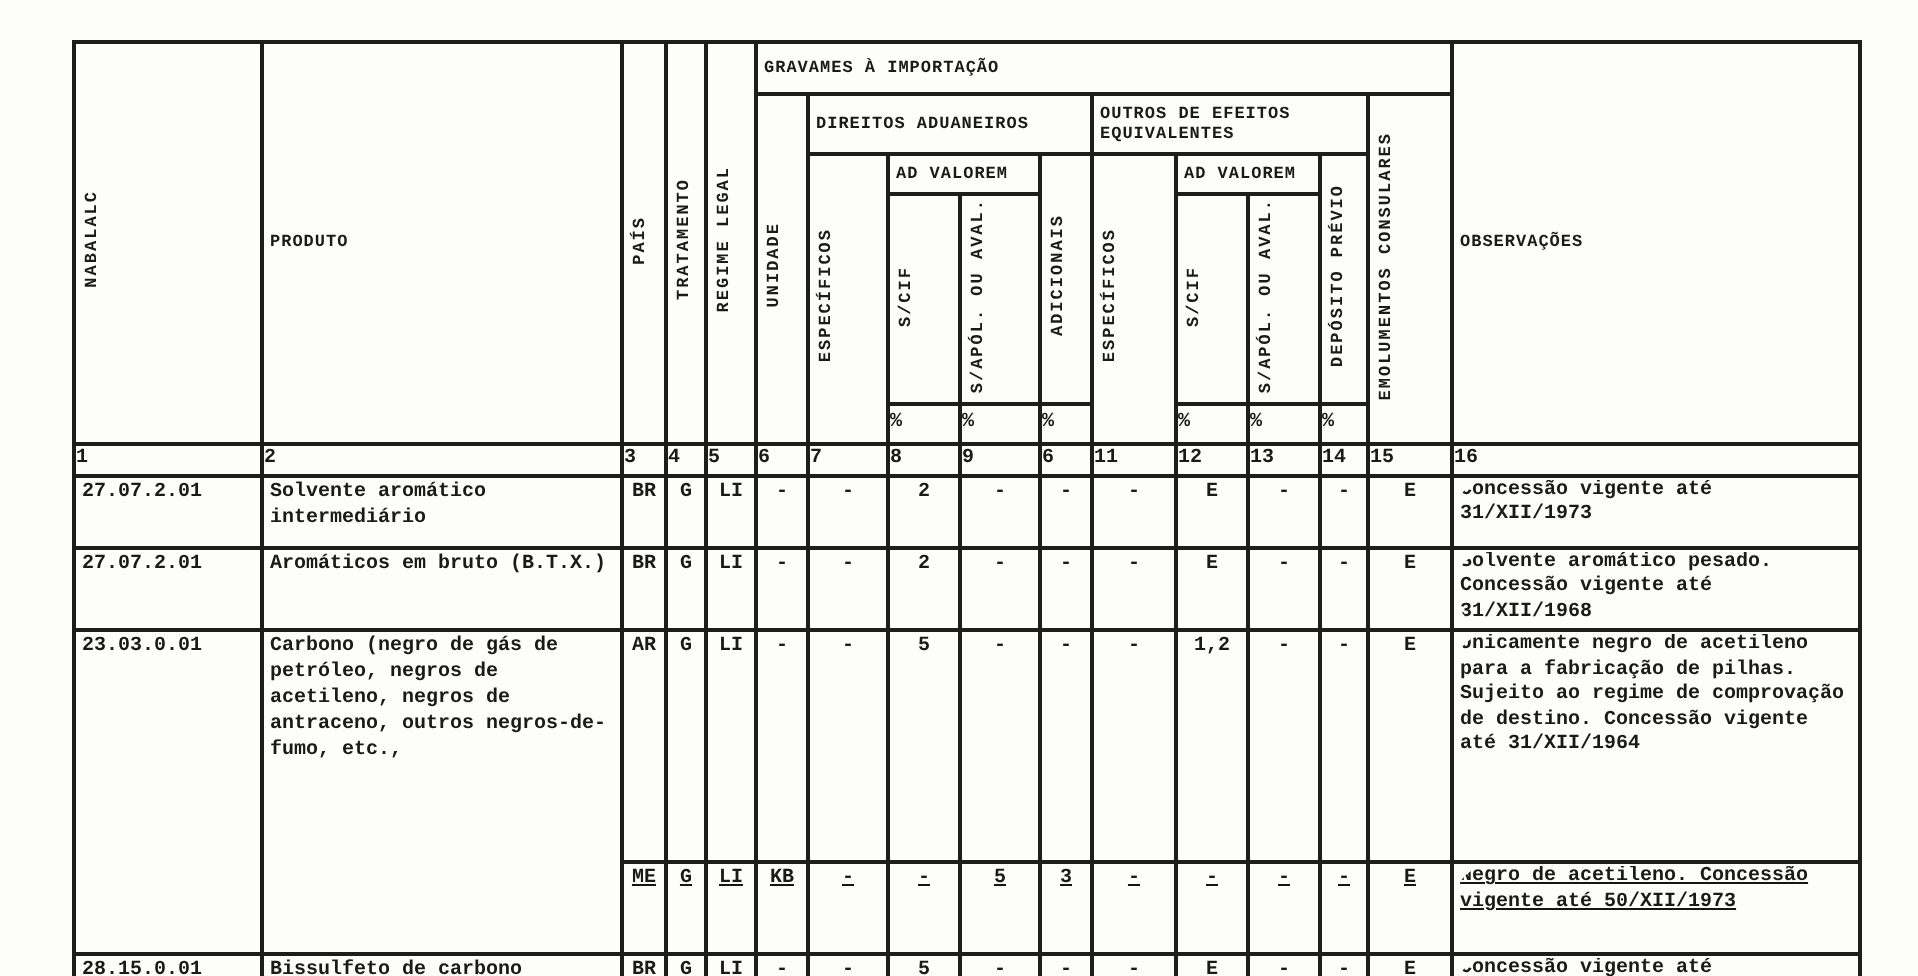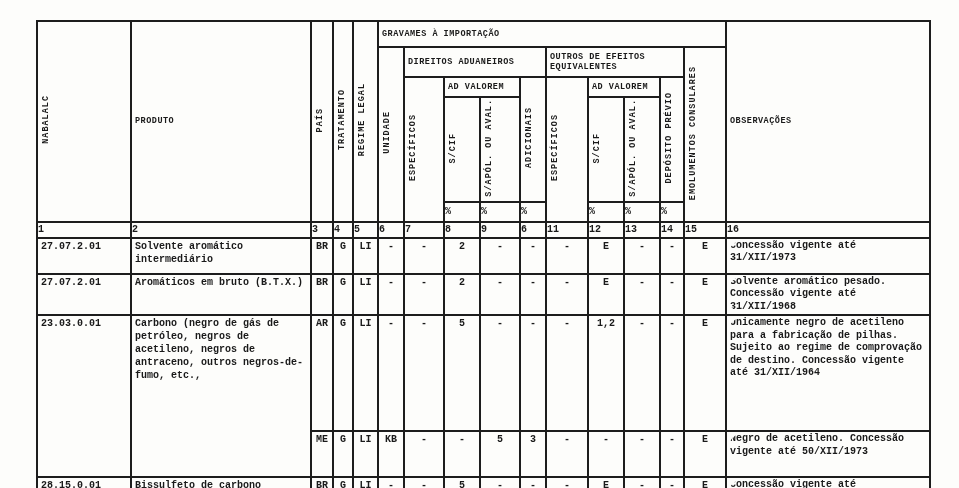--- a/index.html
+++ b/index.html
@@ -33,21 +33,21 @@
   }
   .num-row th{font-size:10px;padding:0;letter-spacing:0;}
   .pct-row th{font-size:10px;padding:0;}
   .c-center{text-align:center;}
   .c-left{text-align:left;margin-top:20px;}
   .obs{font-size:10px;line-height:1.25;border-radius:18px;}
   
   tr.hr1{height:26px;} tr.hr2{height:30px;} tr.hr3{height:20px;}
   tr.hr4{height:80px;} tr.hr5{height:20px;} tr.hr6{height:16px;}
   tr.dr1{height:36px;} tr.dr2{height:40px;} tr.dr3{height:116px;}
-  tr.dr4{height:46px;} tr.dr5{height:46px;}
+  tr.dr4{height:46px;text-decoration:underline;} tr.dr5{height:46px;}
 </style>
 </head>
 <body>
 
 <div class="page">
   <table class="tariff">
     <colgroup>
       <col style="width:94px">
         <col style="width:180px">
         <col style="width:22px">

